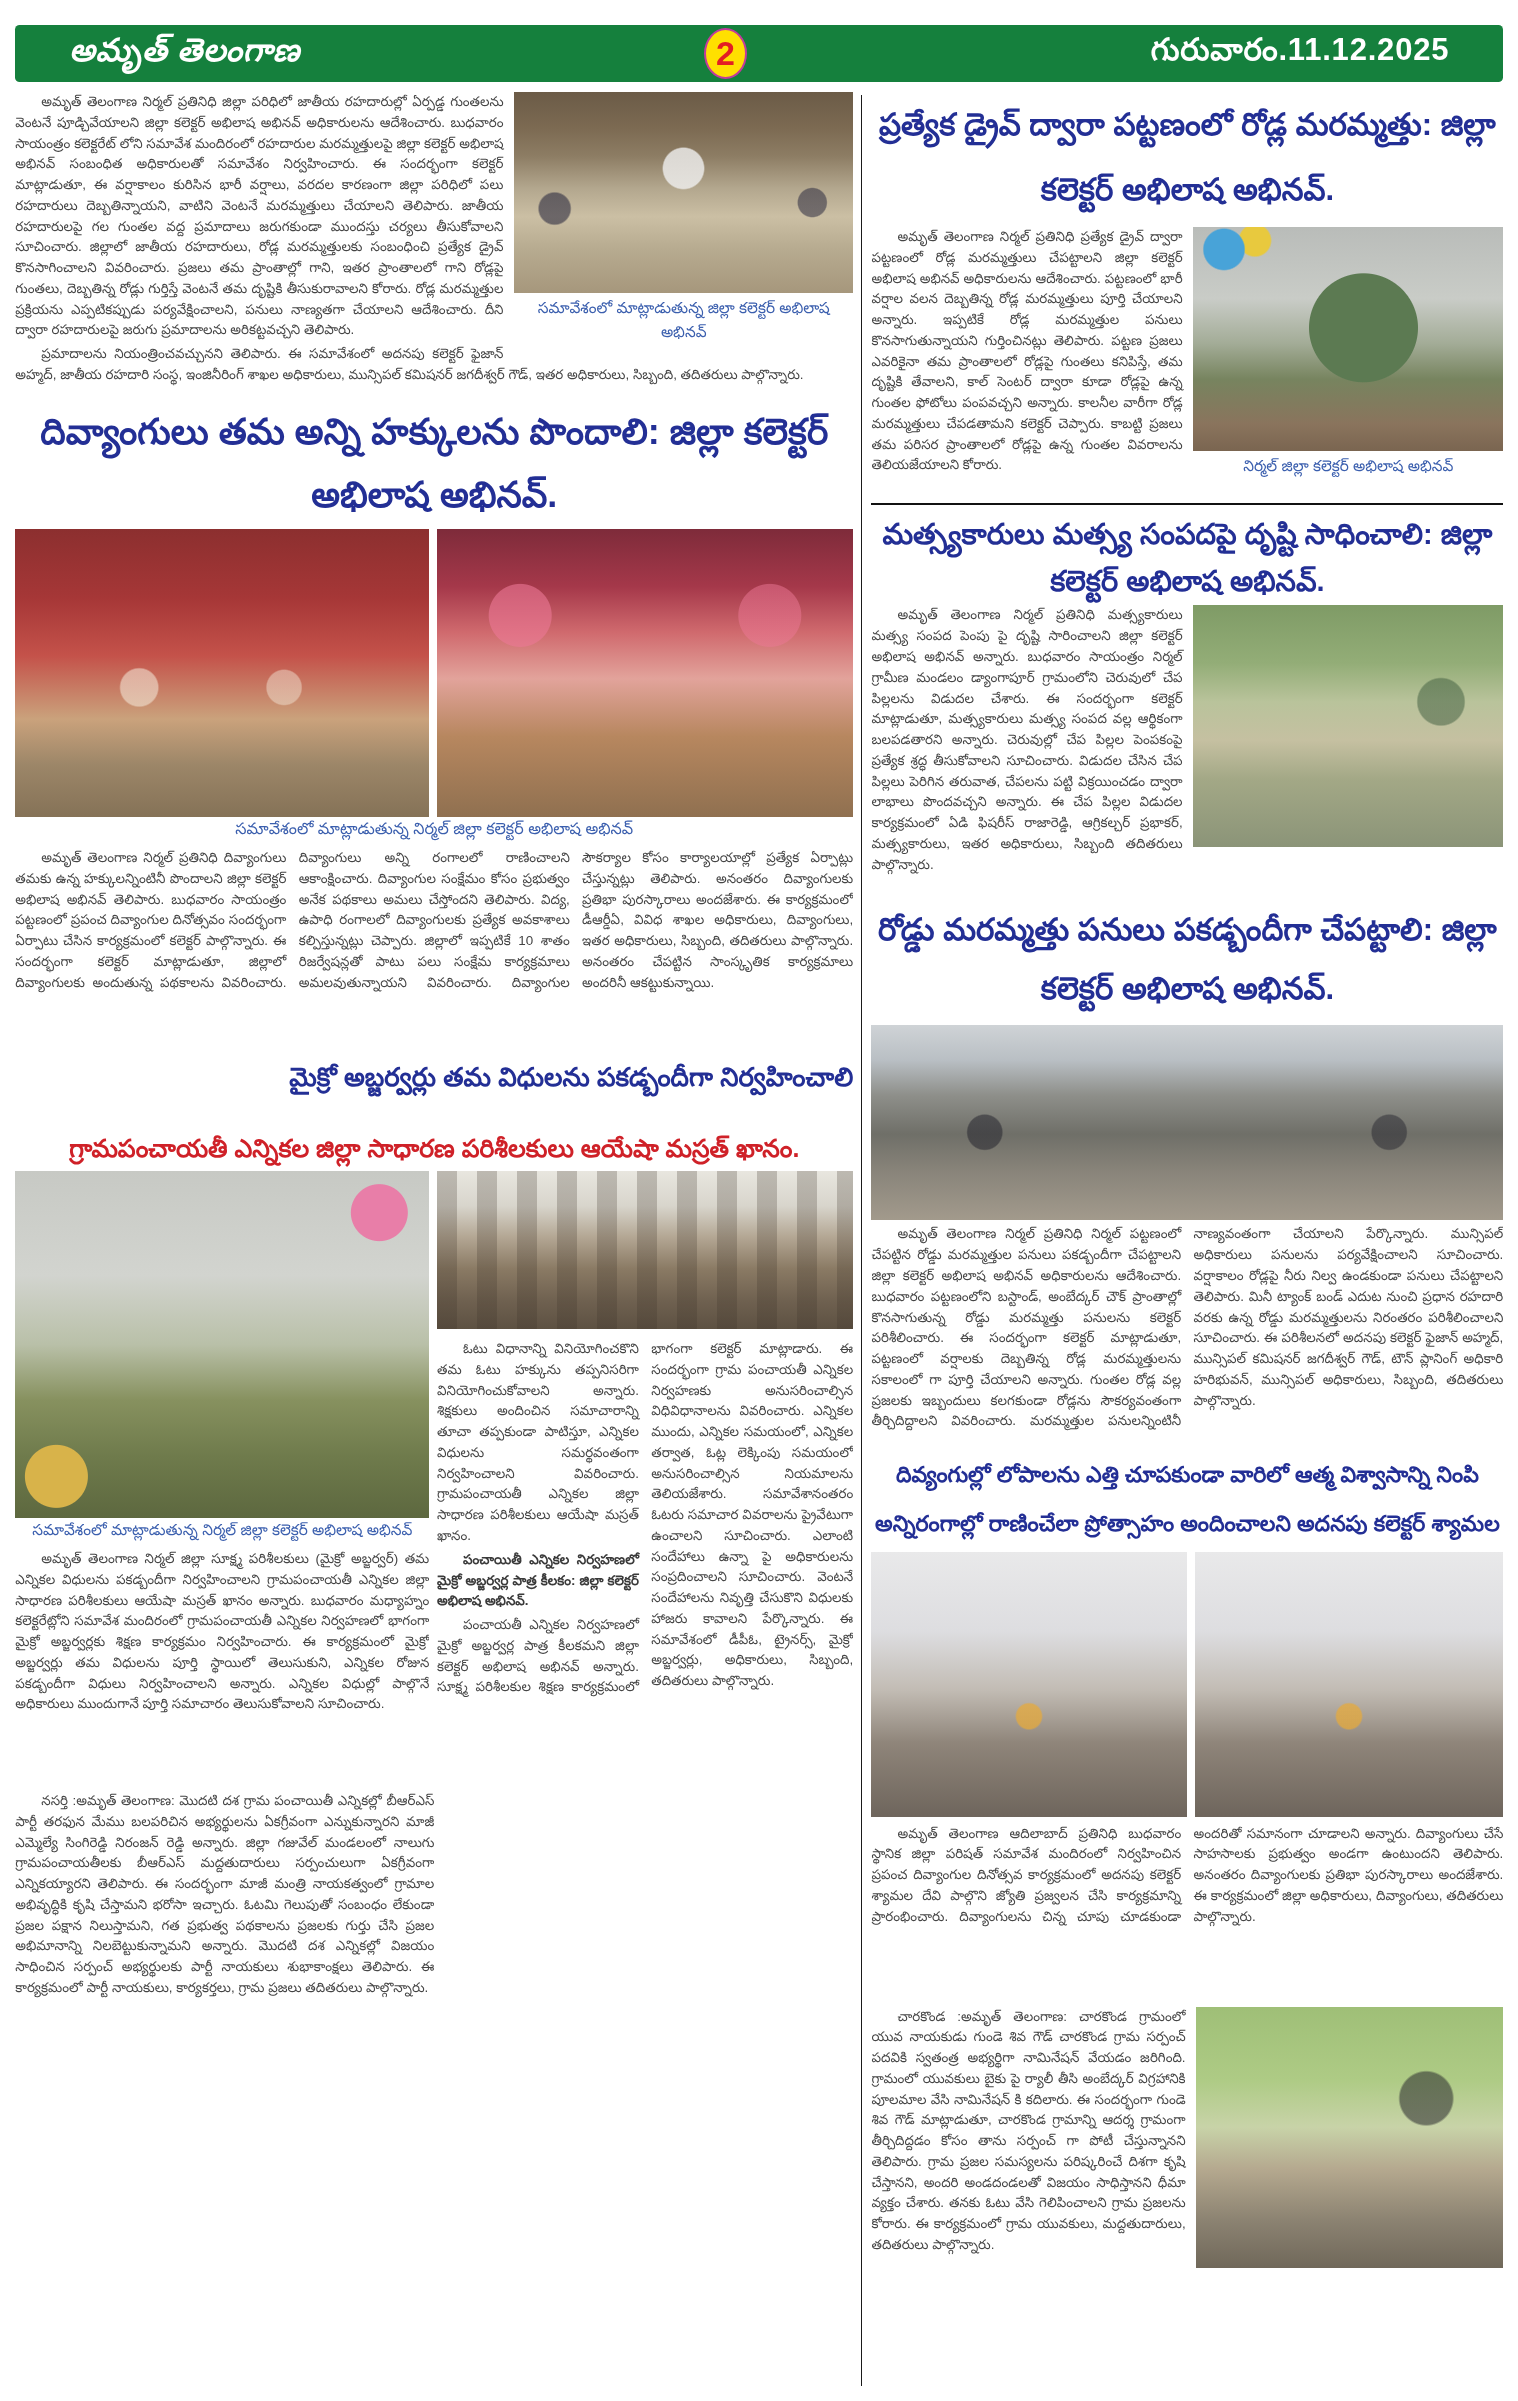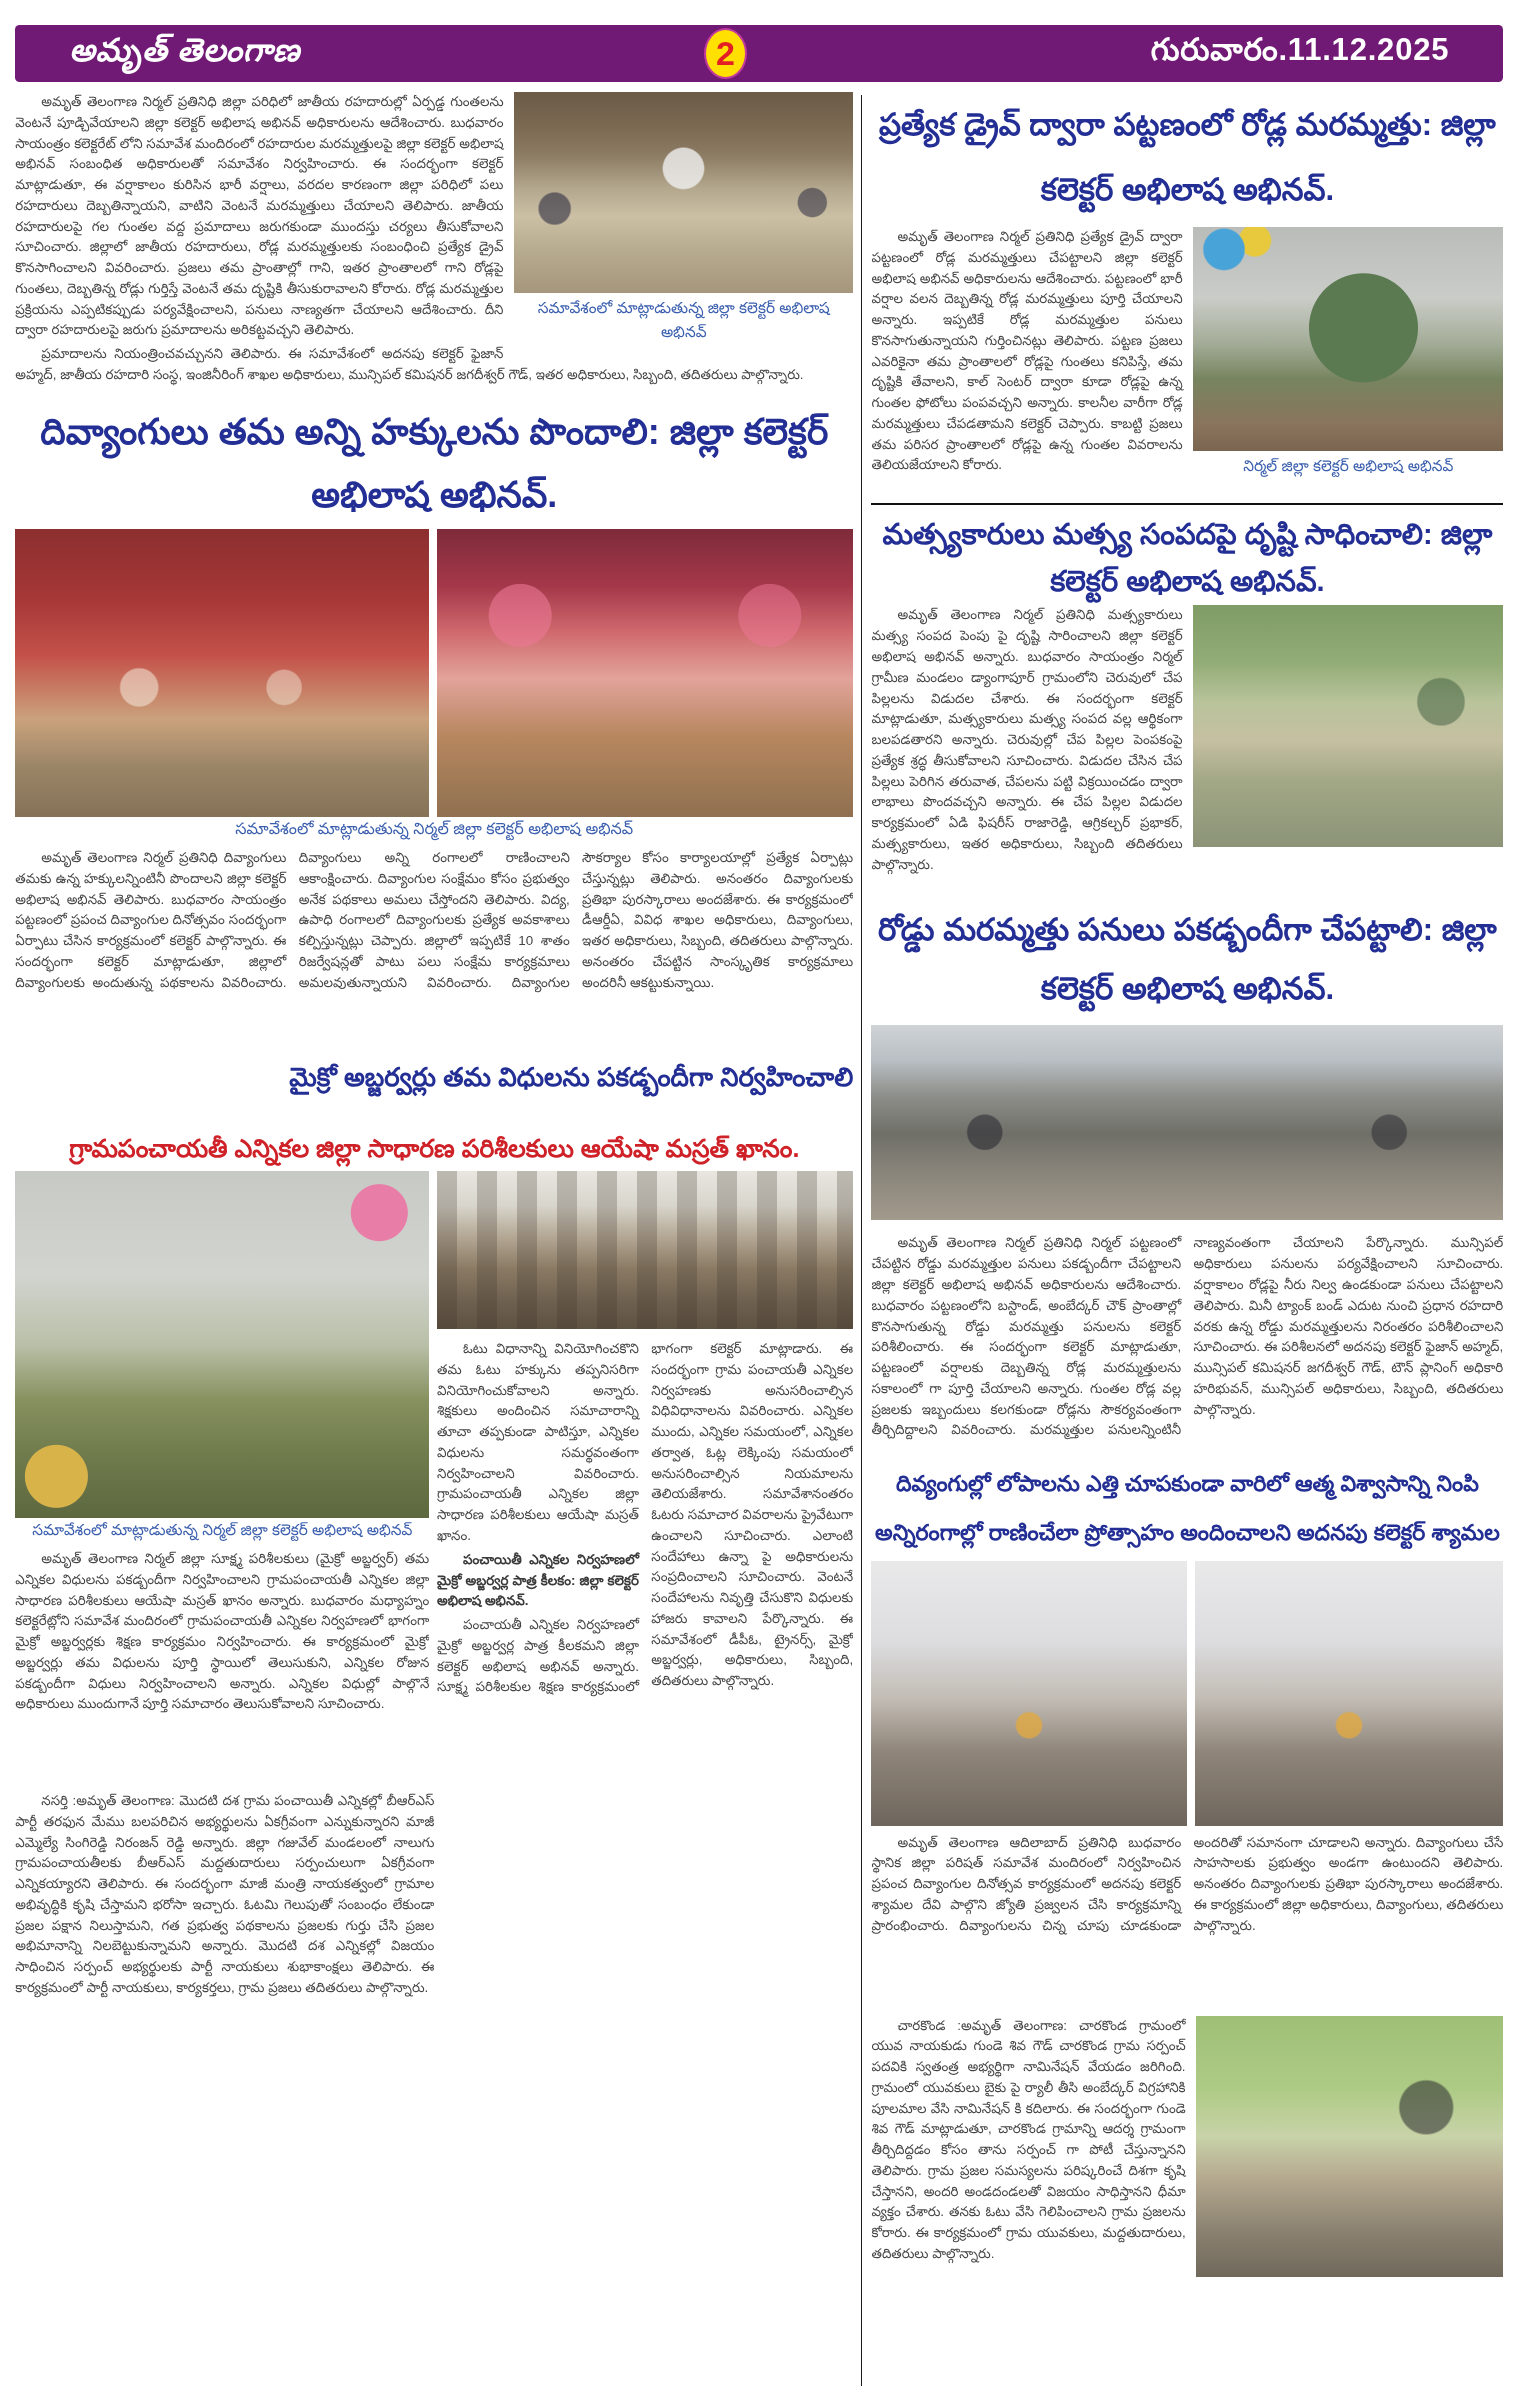--- a/index.html
+++ b/index.html
@@ -5,21 +5,21 @@
   * { margin:0; padding:0; box-sizing:border-box; }
   html,body { background:#f2f2f0; }
   body { font-family:"Liberation Sans","DejaVu Sans",sans-serif; }
   #page {
     position:relative; width:1518px; height:2401px; margin:0 auto;
     background:#ffffff; overflow:hidden;
   }
   
   .masthead {
     position:absolute; left:15.3px; top:25px; width:1488px; height:57px;
-    background:#701a75; border-radius:4.6px;
+    background:#15803d; border-radius:4.6px;
     display:flex; align-items:center; justify-content:space-between;
     padding:0 54px;
   }
   .brand { color:#ffffff; font-size:32px; font-weight:bold; font-style:italic; letter-spacing:0.8px; }
   .page-badge {
     width:43px; height:51px; border-radius:50%;
     background:#ffe000; border:2.3px solid #c23a9e;
     display:flex; align-items:center; justify-content:center;
     color:#e31e24; font-size:34px; font-weight:bold;
   }
@@ -217,21 +217,21 @@
           <div class="float-right-fig" style="width:310px;">
             <div class="photo ph-fishpond" style="width:310px; height:242px;"></div>
           </div>
           <p>అమృత్ తెలంగాణ నిర్మల్ ప్రతినిధి మత్స్యకారులు మత్స్య సంపద పెంపు పై దృష్టి సారించాలని జిల్లా కలెక్టర్ అభిలాష అభినవ్ అన్నారు. బుధవారం సాయంత్రం నిర్మల్ గ్రామీణ మండలం డ్యాంగాపూర్ గ్రామంలోని చెరువులో చేప పిల్లలను విడుదల చేశారు. ఈ సందర్భంగా కలెక్టర్ మాట్లాడుతూ, మత్స్యకారులు మత్స్య సంపద వల్ల ఆర్థికంగా బలపడతారని అన్నారు. చెరువుల్లో చేప పిల్లల పెంపకంపై ప్రత్యేక శ్రద్ధ తీసుకోవాలని సూచించారు. విడుదల చేసిన చేప పిల్లలు పెరిగిన తరువాత, చేపలను పట్టి విక్రయించడం ద్వారా లాభాలు పొందవచ్చని అన్నారు. ఈ చేప పిల్లల విడుదల కార్యక్రమంలో ఏడి ఫిషరీస్ రాజారెడ్డి, ఆగ్రికల్చర్ ప్రభాకర్, మత్స్యకారులు, ఇతర అధికారులు, సిబ్బంది తదితరులు పాల్గొన్నారు.</p>
         </div>
       </div>
 
       <div>
         <div class="h-blue" style="height:124px; font-size:31px; line-height:1.9;">రోడ్డు మరమ్మత్తు పనులు పకడ్బందీగా చేపట్టాలి: జిల్లా కలెక్టర్ అభిలాష అభినవ్.</div>
         <div class="photo ph-roadworks" style="width:100%; height:195px;"></div>
-        <div class="bodytext" style="height:227px; column-count:2; column-gap:12.3px; margin-top:13px;">
+        <div class="bodytext" style="height:227px; column-count:2; column-gap:12.3px; margin-top:4px;">
           <p>అమృత్ తెలంగాణ నిర్మల్ ప్రతినిధి నిర్మల్ పట్టణంలో చేపట్టిన రోడ్డు మరమ్మత్తుల పనులు పకడ్బందీగా చేపట్టాలని జిల్లా కలెక్టర్ అభిలాష అభినవ్ అధికారులను ఆదేశించారు. బుధవారం పట్టణంలోని బస్టాండ్, అంబేద్కర్ చౌక్ ప్రాంతాల్లో కొనసాగుతున్న రోడ్డు మరమ్మత్తు పనులను కలెక్టర్ పరిశీలించారు. ఈ సందర్భంగా కలెక్టర్ మాట్లాడుతూ, పట్టణంలో వర్షాలకు దెబ్బతిన్న రోడ్ల మరమ్మత్తులను సకాలంలో గా పూర్తి చేయాలని అన్నారు. గుంతల రోడ్ల వల్ల ప్రజలకు ఇబ్బందులు కలగకుండా రోడ్లను సౌకర్యవంతంగా తీర్చిదిద్దాలని వివరించారు. మరమ్మత్తుల పనులన్నింటినీ నాణ్యవంతంగా చేయాలని పేర్కొన్నారు. మున్సిపల్ అధికారులు పనులను పర్యవేక్షించాలని సూచించారు. వర్షాకాలం రోడ్లపై నీరు నిల్వ ఉండకుండా పనులు చేపట్టాలని తెలిపారు. మినీ ట్యాంక్ బండ్ ఎదుట నుంచి ప్రధాన రహదారి వరకు ఉన్న రోడ్డు మరమ్మత్తులను నిరంతరం పరిశీలించాలని సూచించారు. ఈ పరిశీలనలో అదనపు కలెక్టర్ ఫైజాన్ అహ్మద్, మున్సిపల్ కమిషనర్ జగదీశ్వర్ గౌడ్, టౌన్ ప్లానింగ్ అధికారి హరిభువన్, మున్సిపల్ అధికారులు, సిబ్బంది, తదితరులు పాల్గొన్నారు.</p>
         </div>
       </div>
 
       <div>
         <div class="h-blue" style="height:101px; font-size:22px; line-height:2.2;">దివ్యంగుల్లో లోపాలను ఎత్తి చూపకుండా వారిలో ఆత్మ విశ్వాసాన్ని నింపి అన్నిరంగాల్లో రాణించేలా ప్రోత్సాహం అందించాలని అదనపు కలెక్టర్ శ్యామల దేవి అన్నారు.</div>
         <div class="row" style="height:265px;">
           <div class="photo ph-lamp" style="width:316px; height:265px;"></div>
           <div class="gap"></div>
           <div class="photo ph-lamp" style="flex:1; height:265px;"></div>

